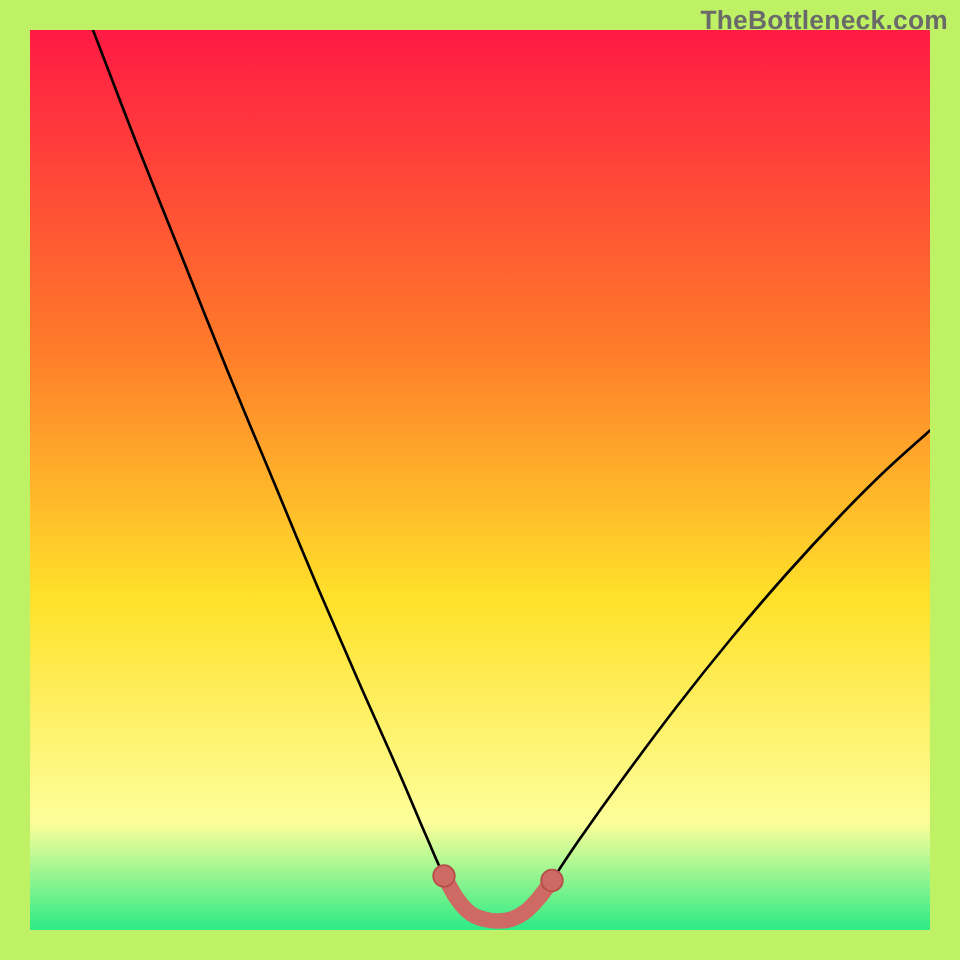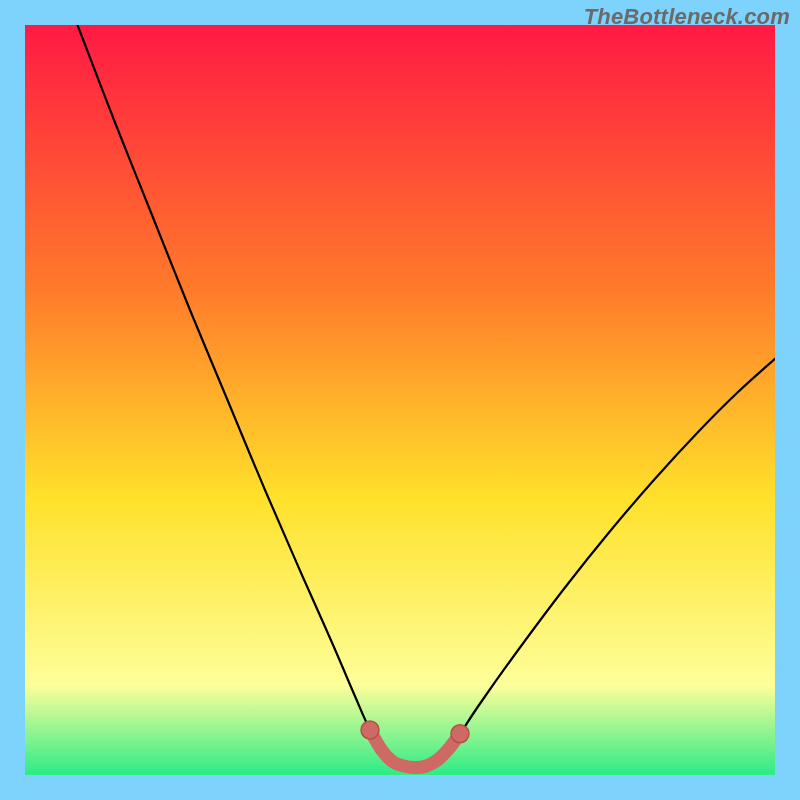--- a/index.html
+++ b/index.html
@@ -8,22 +8,21 @@
     width: 800px;
     height: 800px;
     background: #000;
     overflow: hidden;
     font-family: Arial, Helvetica, sans-serif;
   }
   .frame {
     position: relative;
     width: 800px;
     height: 800px;
-    background: #7dd3fc;
-    font-style: italic;
+    background: #bef264;
   }
   .watermark {
     position: absolute;
     top: 4px;
     right: 10px;
     color: #6a6a6a;
     font-size: 22px;
     font-weight: 600;
     letter-spacing: 0.2px;
     z-index: 50;

